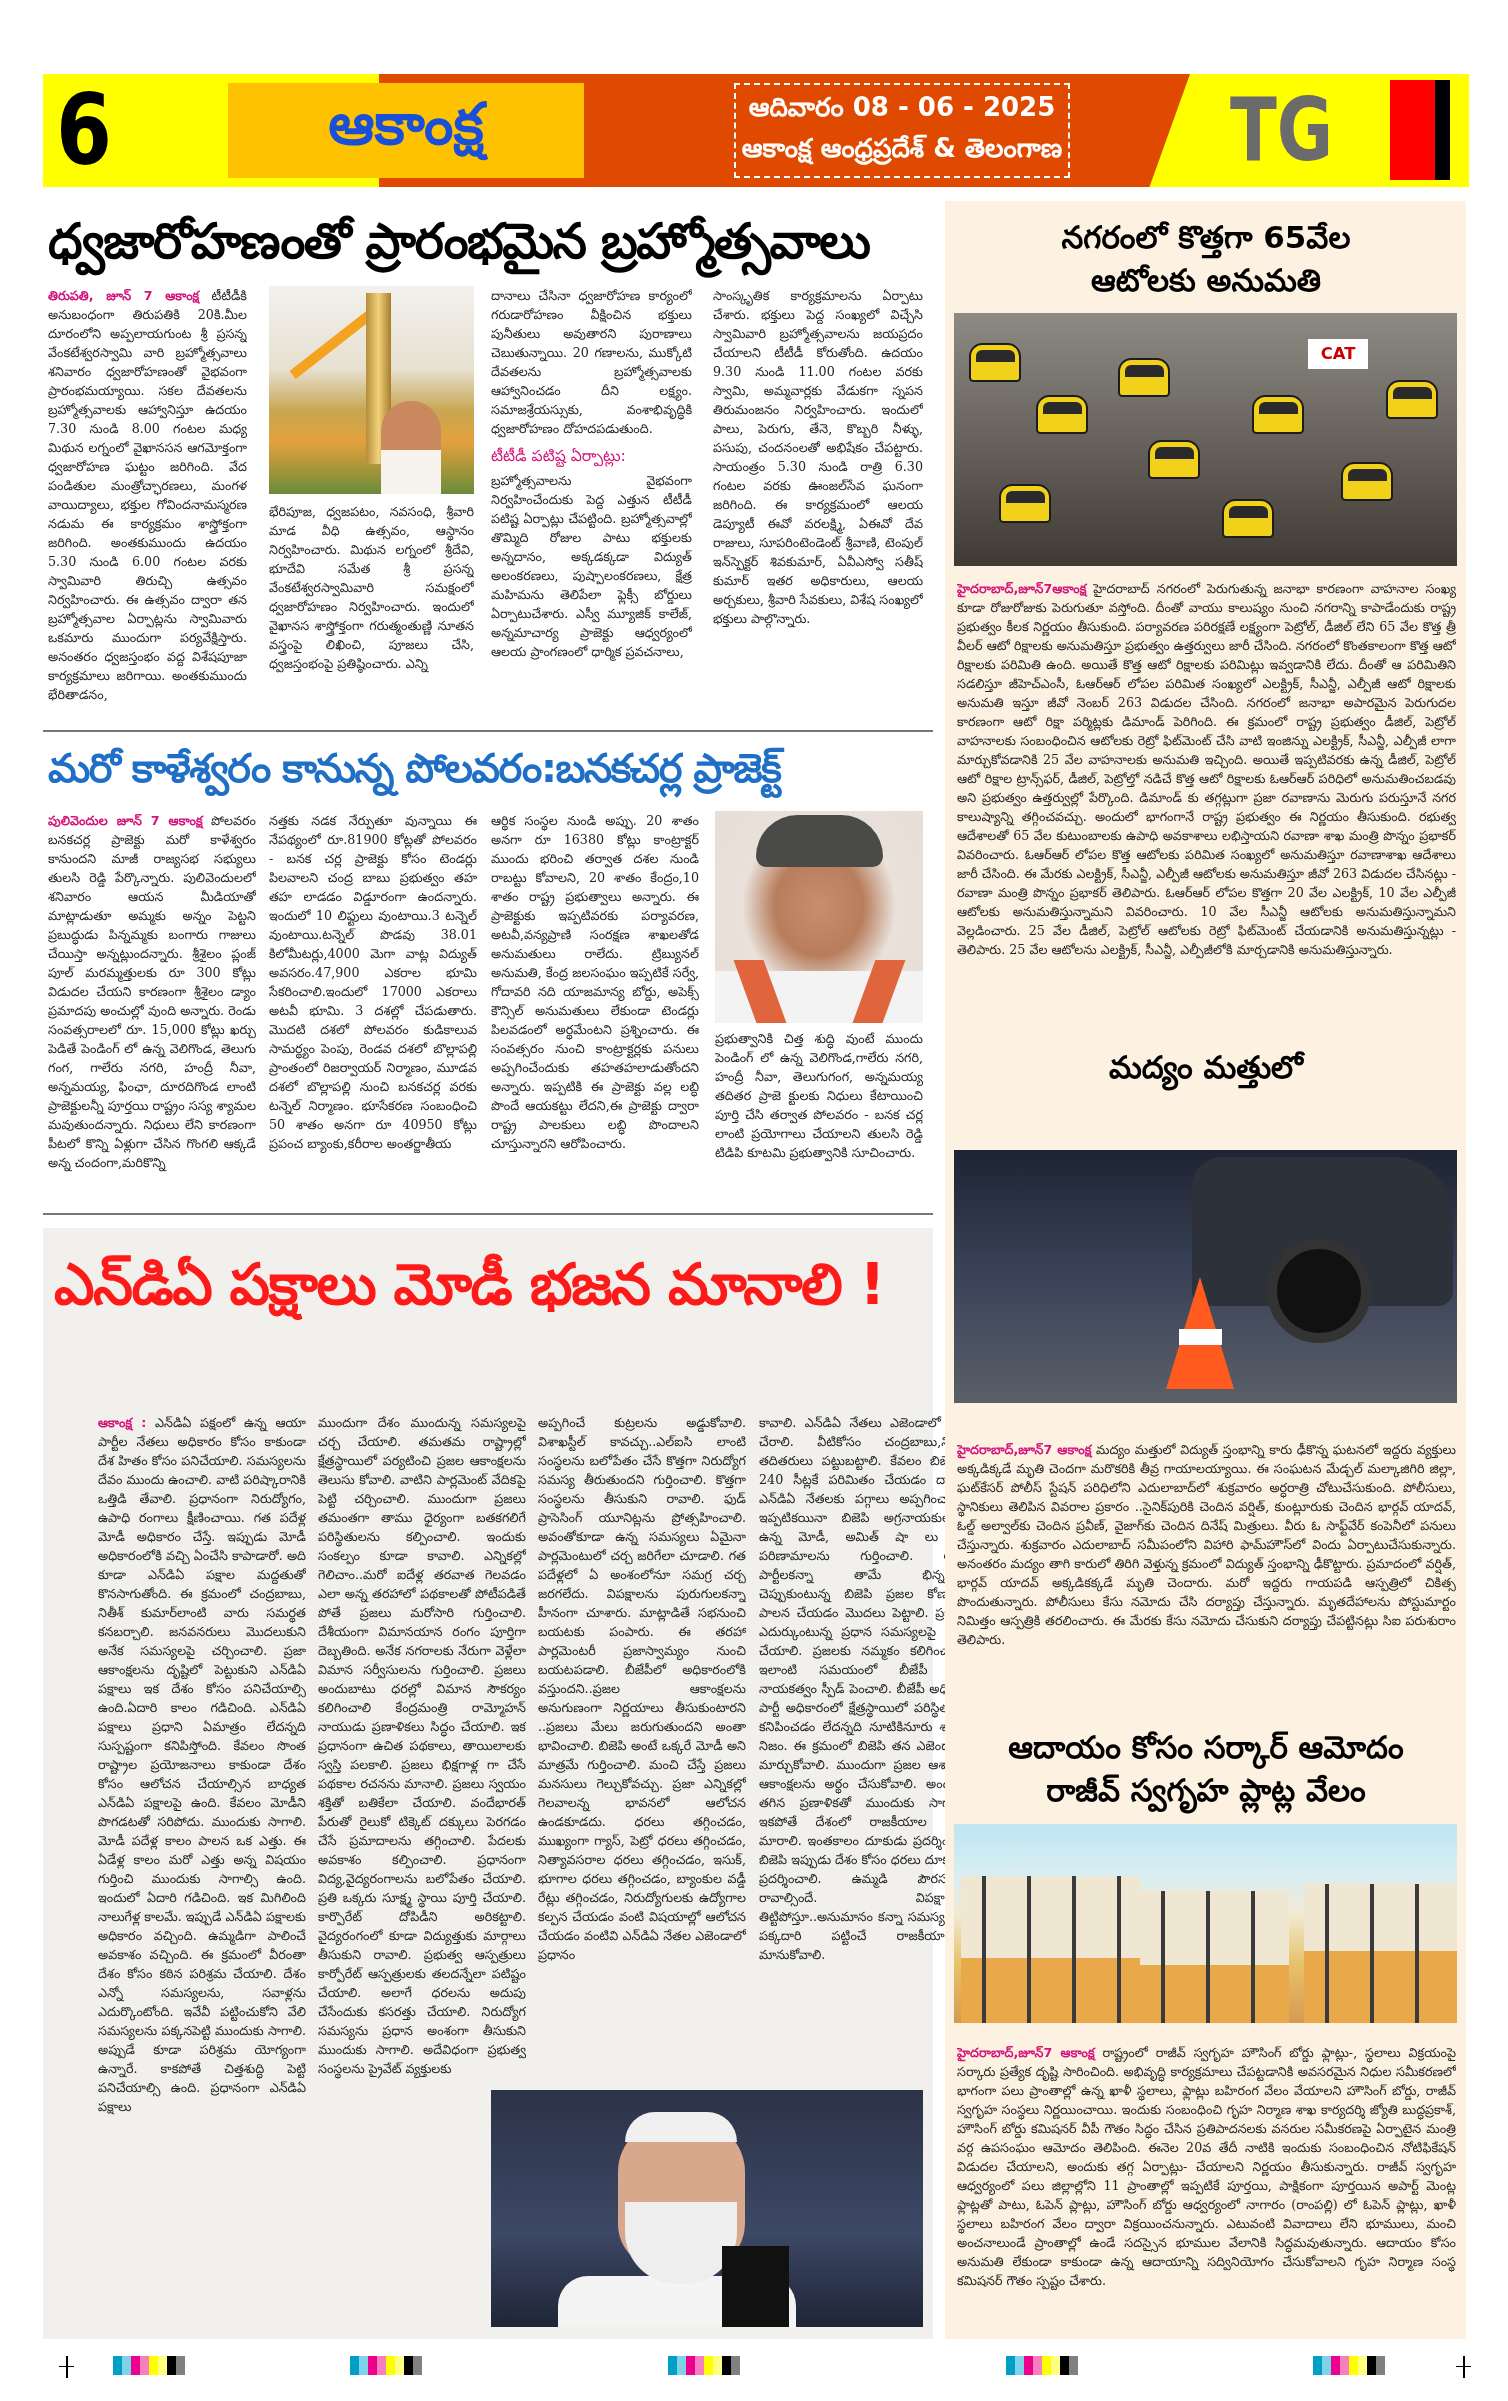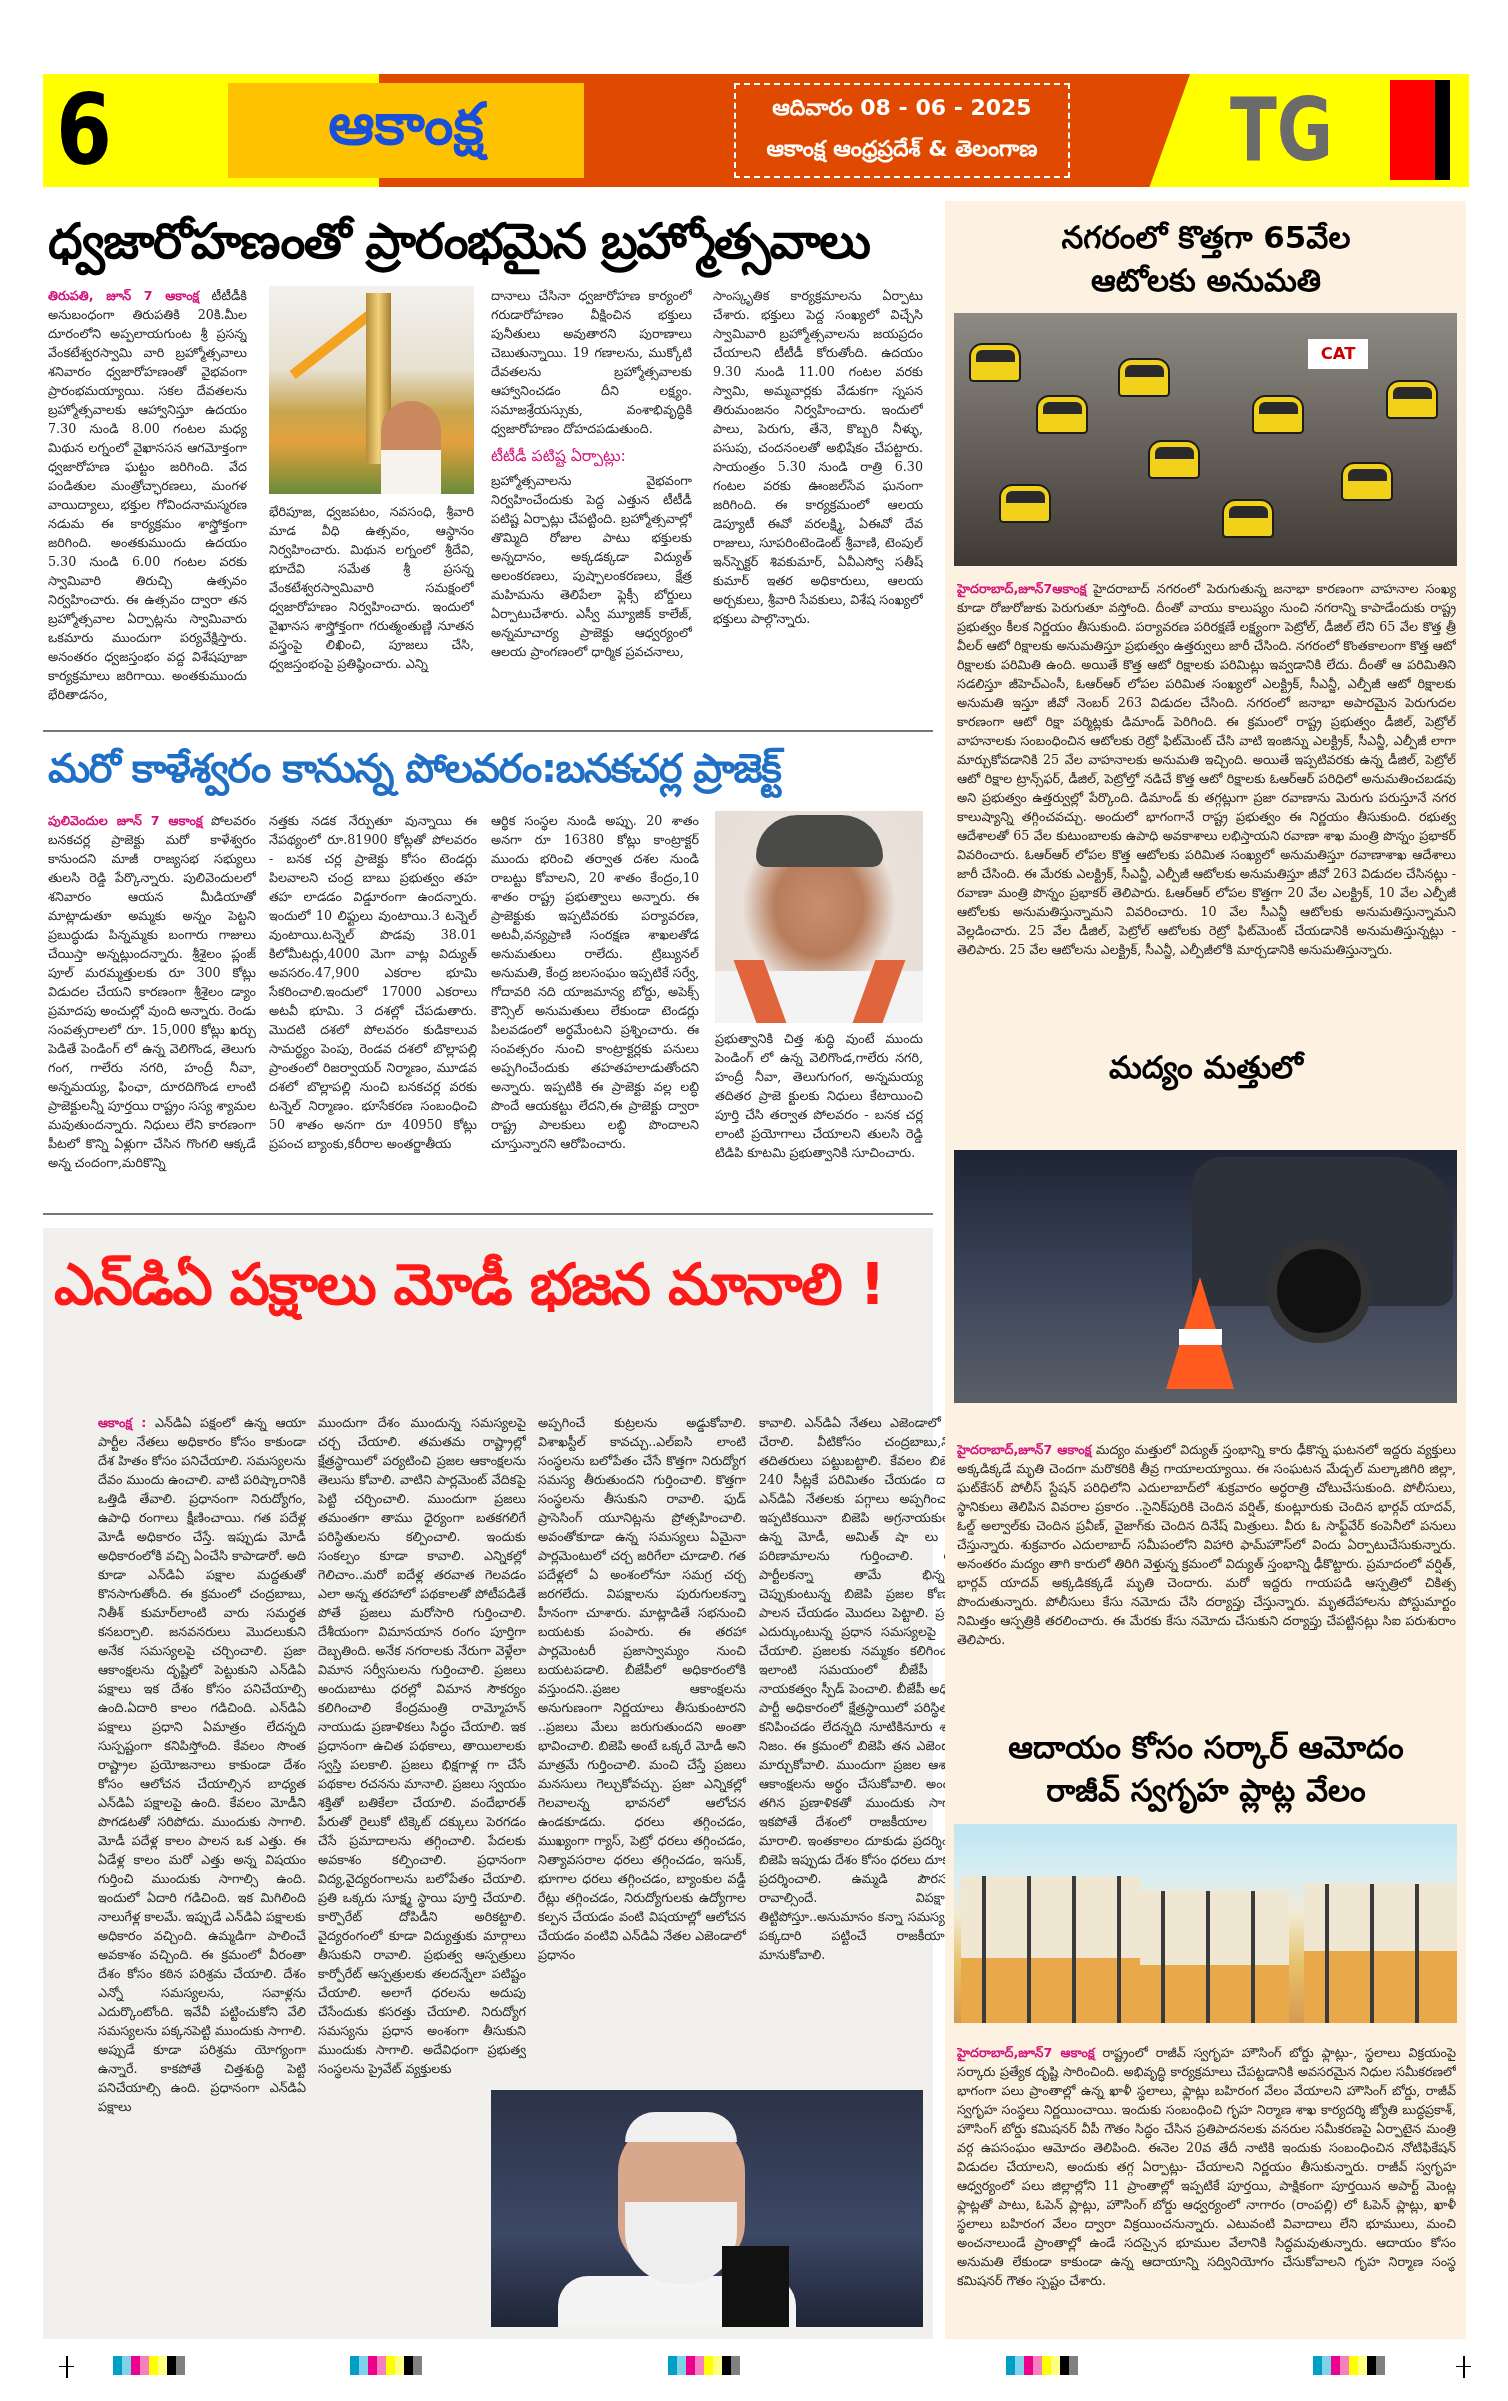--- a/index.html
+++ b/index.html
@@ -10,21 +10,21 @@
   .masthead { position: absolute; left: 43px; top: 74px; width: 1426px; height: 113px; background: #ffff00; }
   .mast-orange { position: absolute; left: 336px; top: 0; width: 811px; height: 113px; background: #e04a00;
                  clip-path: polygon(0 0, 100% 0, 95% 100%, 0 100%); }
   .page-num { position: absolute; left: 13.4px; top: 6px; font-family: "DejaVu Sans", sans-serif; font-weight: bold;
               font-size: 98px; line-height: 101px; color: #000; transform: scaleX(0.82); transform-origin: left; }
   .logo-box { position: absolute; left: 185px; top: 9px; width: 356px; height: 95px; background: #ffc200; }
   .logo-text { position: absolute; left: 0; top: 0; width: 100%; height: 100%; display: flex; align-items: center; justify-content: center;
                font-family: "DejaVu Sans", sans-serif; font-weight: bold; font-size: 58px; color: #1a4fd8; }
   .date-box { position: absolute; left: 691px; top: 9px; width: 336px; height: 95px; border: 2.2px dashed #ffffff;
               display: flex; flex-direction: column; justify-content: space-around; align-items: center; padding: 4.5px 0; }
-  .date-line, .edition-line { font-family: "DejaVu Sans", sans-serif; font-weight: bold; color: #ffffff; font-size: 22px; }
+  .date-line, .edition-line { font-family: "DejaVu Sans", sans-serif; font-weight: bold; color: #ffffff; font-size: 26px; }
   .region-code { position: absolute; left: 1187px; top: 7.4px; font-family: "DejaVu Sans", sans-serif; font-weight: bold;
                  font-size: 88px; line-height: 98px; color: #6b6b6b; transform: scaleX(0.78); transform-origin: left; }
   .flag-red { position: absolute; left: 1347px; top: 6px; width: 45px; height: 100px; background: #ff0000; }
   .flag-black { position: absolute; left: 1392px; top: 6px; width: 15px; height: 100px; background: #000000; }
 
   
   .col-text { font-size: 12.7px; line-height: 19px; text-align: justify; color: #222; }
   .dateline { color: #d4147a; font-weight: bold; font-family: "DejaVu Sans", sans-serif; }
   .subhead { color: #d4147a; font-weight: normal; font-family: "DejaVu Sans", sans-serif; font-size: 15.6px; margin: 9px 0 4.5px; }
   .photo { position: absolute; overflow: hidden; }
@@ -122,21 +122,21 @@
 
 <div class="photo s1-photo">
   <div class="garland"></div>
   <div class="pillar"></div>
   <div class="priest"></div>
   <div class="dhoti"></div>
 </div>
 <div class="s1-below col-text">భేరిపూజ, ధ్వజపటం, నవసంధి, శ్రీవారి మాడ వీధి ఉత్సవం, ఆస్థానం నిర్వహించారు. మిథున లగ్నంలో శ్రీదేవి, భూదేవి సమేత శ్రీ ప్రసన్న వేంకటేశ్వరస్వామివారి సమక్షంలో ధ్వజారోహణం నిర్వహించారు. ఇందులో వైఖానస శాస్త్రోక్తంగా గరుత్మంతుణ్ణి నూతన వస్త్రంపై లిఖించి, పూజలు చేసి, ధ్వజస్తంభంపై ప్రతిష్ఠించారు. ఎన్ని</div>
 
 <div class="s1-col col-text" style="left:491px; width:201px">
-  <div>దానాలు చేసినా ధ్వజారోహణ కార్యంలో గరుడారోహణం వీక్షించిన భక్తులు పునీతులు అవుతారని పురాణాలు చెబుతున్నాయి. 19 గణాలను, ముక్కోటి దేవతలను బ్రహ్మోత్సవాలకు ఆహ్వానించడం దీని లక్ష్యం. సమాజశ్రేయస్సుకు, వంశాభివృద్ధికి ధ్వజారోహణం దోహదపడుతుంది.</div>
+  <div>దానాలు చేసినా ధ్వజారోహణ కార్యంలో గరుడారోహణం వీక్షించిన భక్తులు పునీతులు అవుతారని పురాణాలు చెబుతున్నాయి. 20 గణాలను, ముక్కోటి దేవతలను బ్రహ్మోత్సవాలకు ఆహ్వానించడం దీని లక్ష్యం. సమాజశ్రేయస్సుకు, వంశాభివృద్ధికి ధ్వజారోహణం దోహదపడుతుంది.</div>
   <div class="subhead">టీటీడీ పటిష్ట ఏర్పాట్లు:</div>
   <div>బ్రహ్మోత్సవాలను వైభవంగా నిర్వహించేందుకు పెద్ద ఎత్తున టీటీడీ పటిష్ట ఏర్పాట్లు చేపట్టింది. బ్రహ్మోత్సవాల్లో తొమ్మిది రోజుల పాటు భక్తులకు అన్నదానం, అక్కడక్కడా విద్యుత్ అలంకరణలు, పుష్పాలంకరణలు, క్షేత్ర మహిమను తెలిపేలా ఫ్లెక్సీ బోర్డులు ఏర్పాటుచేశారు. ఎస్వీ మ్యూజిక్ కాలేజ్, అన్నమాచార్య ప్రాజెక్టు ఆధ్వర్యంలో ఆలయ ప్రాంగణంలో ధార్మిక ప్రవచనాలు,</div>
 </div>
 
 <div class="s1-col col-text" style="left:713px; width:210px">సాంస్కృతిక కార్యక్రమాలను ఏర్పాటు చేశారు. భక్తులు పెద్ద సంఖ్యలో విచ్చేసి స్వామివారి బ్రహ్మోత్సవాలను జయప్రదం చేయాలని టీటీడీ కోరుతోంది. ఉదయం 9.30 నుండి 11.00 గంటల వరకు స్వామి, అమ్మవార్లకు వేడుకగా స్నపన తిరుమంజనం నిర్వహించారు. ఇందులో పాలు, పెరుగు, తేనె, కొబ్బరి నీళ్ళు, పసుపు, చందనంలతో అభిషేకం చేపట్టారు. సాయంత్రం 5.30 నుండి రాత్రి 6.30 గంటల వరకు ఊంజల్‌సేవ ఘనంగా జరిగింది. ఈ కార్యక్రమంలో ఆలయ డెప్యూటీ ఈవో వరలక్ష్మి, ఏఈవో దేవ రాజులు, సూపరింటెండెంట్ శ్రీవాణి, టెంపుల్ ఇన్‌స్పెక్టర్ శివకుమార్, ఏవీఎస్వో సతీష్ కుమార్ ఇతర అధికారులు, ఆలయ అర్చకులు, శ్రీవారి సేవకులు, విశేష సంఖ్యలో భక్తులు పాల్గొన్నారు.</div>
 
 <div class="rule" style="left:43px; top:730px; width:890px;"></div>
 
 <h1 class="h2">మరో కాళేశ్వరం కానున్న పోలవరం:బనకచర్ల ప్రాజెక్ట్</h1>
 

